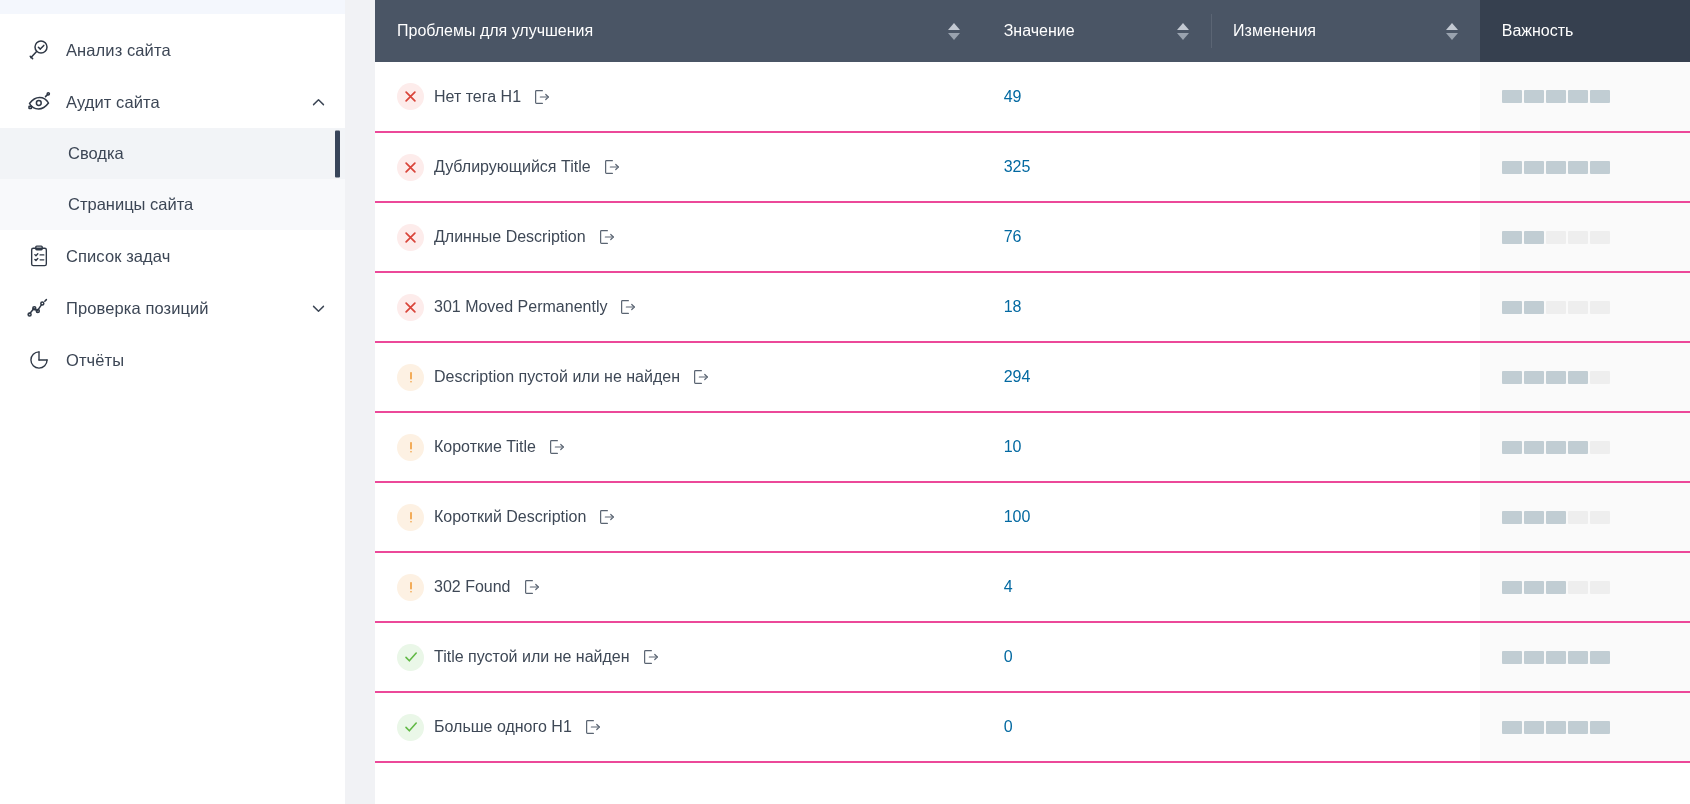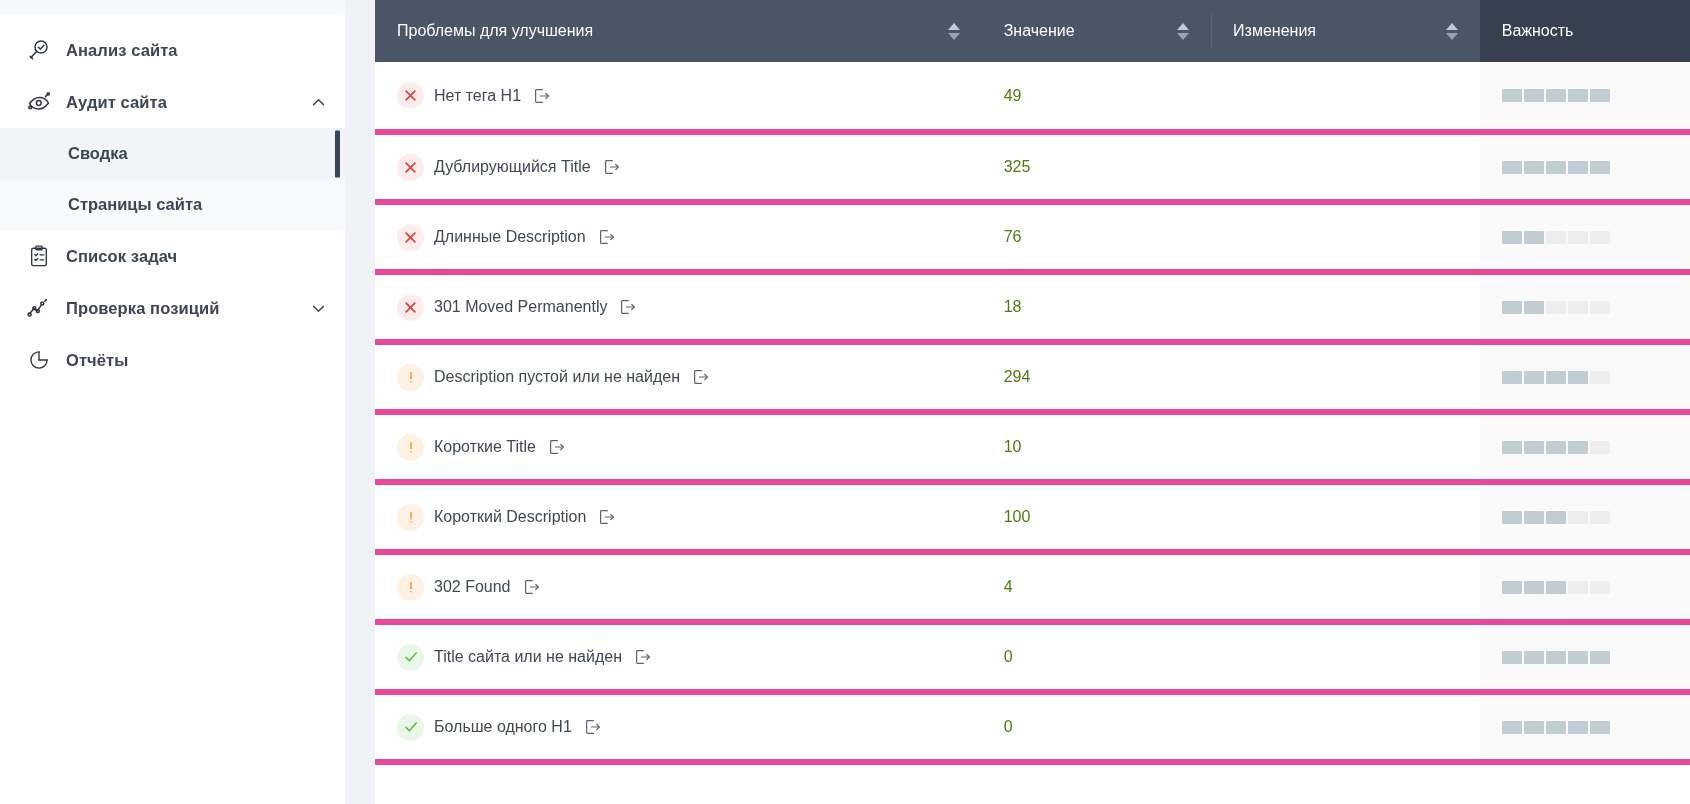--- a/index.html
+++ b/index.html
@@ -27,21 +27,21 @@
     height: 804px;
     flex: 0 0 345px;
     background: #ffffff;
     overflow: hidden;
   }
   .sidebar-topband {
     height: 14px;
     width: 100%;
     background: #f4f7fd;
   }
-  .nav { padding-top: 10px; font-weight: bold; }
+  .nav { padding-top: 10px; }
   .nav-item {
     position: relative;
     display: flex;
     align-items: center;
     height: 52px;
     padding: 0 18px 0 26px;
     cursor: pointer;
     color: #3c4655;
     font-size: 16.5px;
     letter-spacing: .1px;
@@ -159,21 +159,21 @@
   th.col-change::before {
     content: "";
     position: absolute;
     left: 0; top: 14px; bottom: 14px;
     width: 1px;
     background: #5b6574;
   }
 
   table.audit tbody td {
     height: 70px;
-    border-bottom: 6px solid #ec4899;
+    border-bottom: 2px solid #ec4899;
     font-size: 16px;
     color: #4a5565;
     padding: 0 22px;
     vertical-align: middle;
     background: #ffffff;
   }
   table.audit tbody td.cell-weight {
     background: #fafafa;
   }
 
@@ -205,21 +205,21 @@
   .weight-bar { display: flex; gap: 2px; }
   .weight-bar span {
     display: block;
     width: 20px;
     height: 13px;
     background: #eeeeee;
     border-radius: 1px;
   }
   .weight-bar span.on { background: #c1cdd3; }
 
-  .val { color: #4d7c0f; }
+  .val { color: #0369a1; }
 </style>
 </head>
 <body>
 
 <div class="app">
 
   <aside class="sidebar">
     <div class="sidebar-topband"></div>
 
     <nav class="nav">
@@ -597,21 +597,21 @@
             </td>
           </tr>
           <tr>
             <td>
               <span class="problem-cell">
                 <span class="status-ico ok">
                   <svg width="16" height="16" viewBox="0 0 24 24" fill="none" stroke="#62b946" stroke-width="2.4" stroke-linecap="round" stroke-linejoin="round">
                     <path d="M4.5 12.5l5 5.2L19.8 6"></path>
                   </svg>
                 </span>
-                <span class="problem-text">Title сайта или не найден</span>
+                <span class="problem-text">Title пустой или не найден</span>
                 <span class="detail-ico">
                   <svg width="18" height="18" viewBox="0 0 24 24" fill="none" stroke="currentColor" stroke-width="1.6" stroke-linecap="round" stroke-linejoin="round">
                     <path d="M12.5 3.5H4.6A1.1 1.1 0 0 0 3.5 4.6v14.8a1.1 1.1 0 0 0 1.1 1.1h7.9"></path>
                     <path d="M9.8 12h10.6"></path>
                     <path d="M17 8.6L20.5 12 17 15.4"></path>
                   </svg>
                 </span>
               </span>
             </td>
             <td><span class="val">0</span></td>

